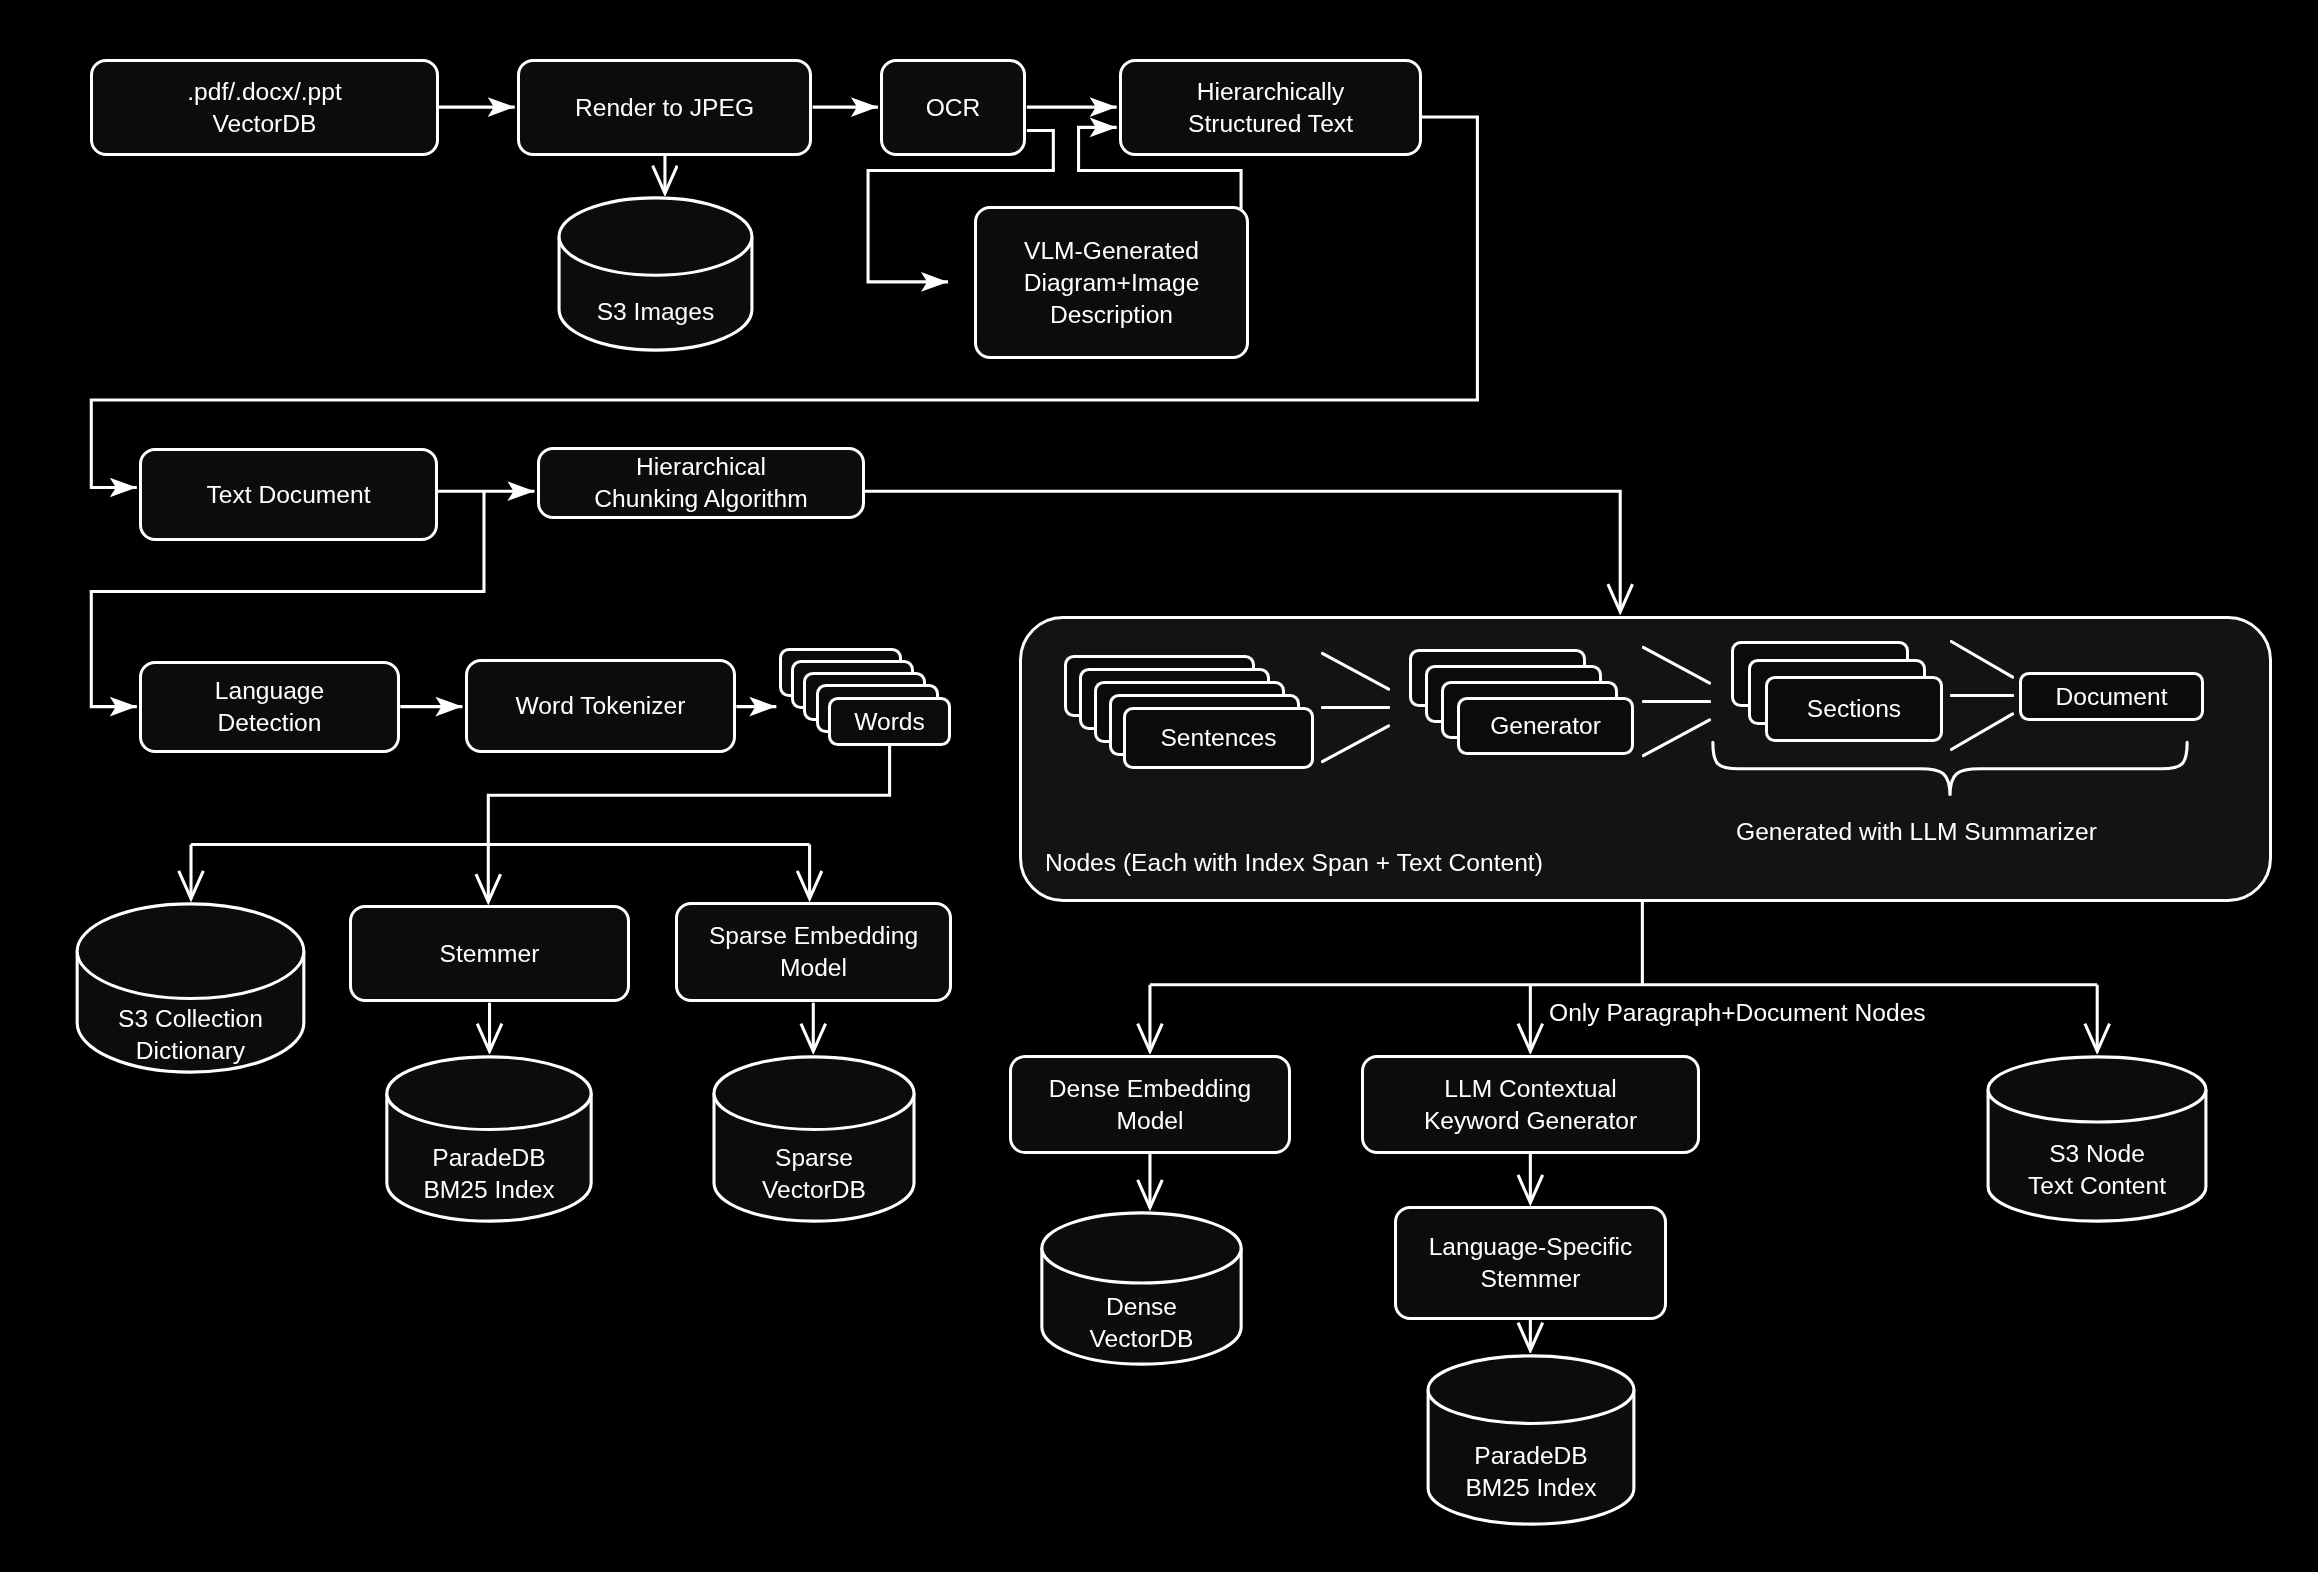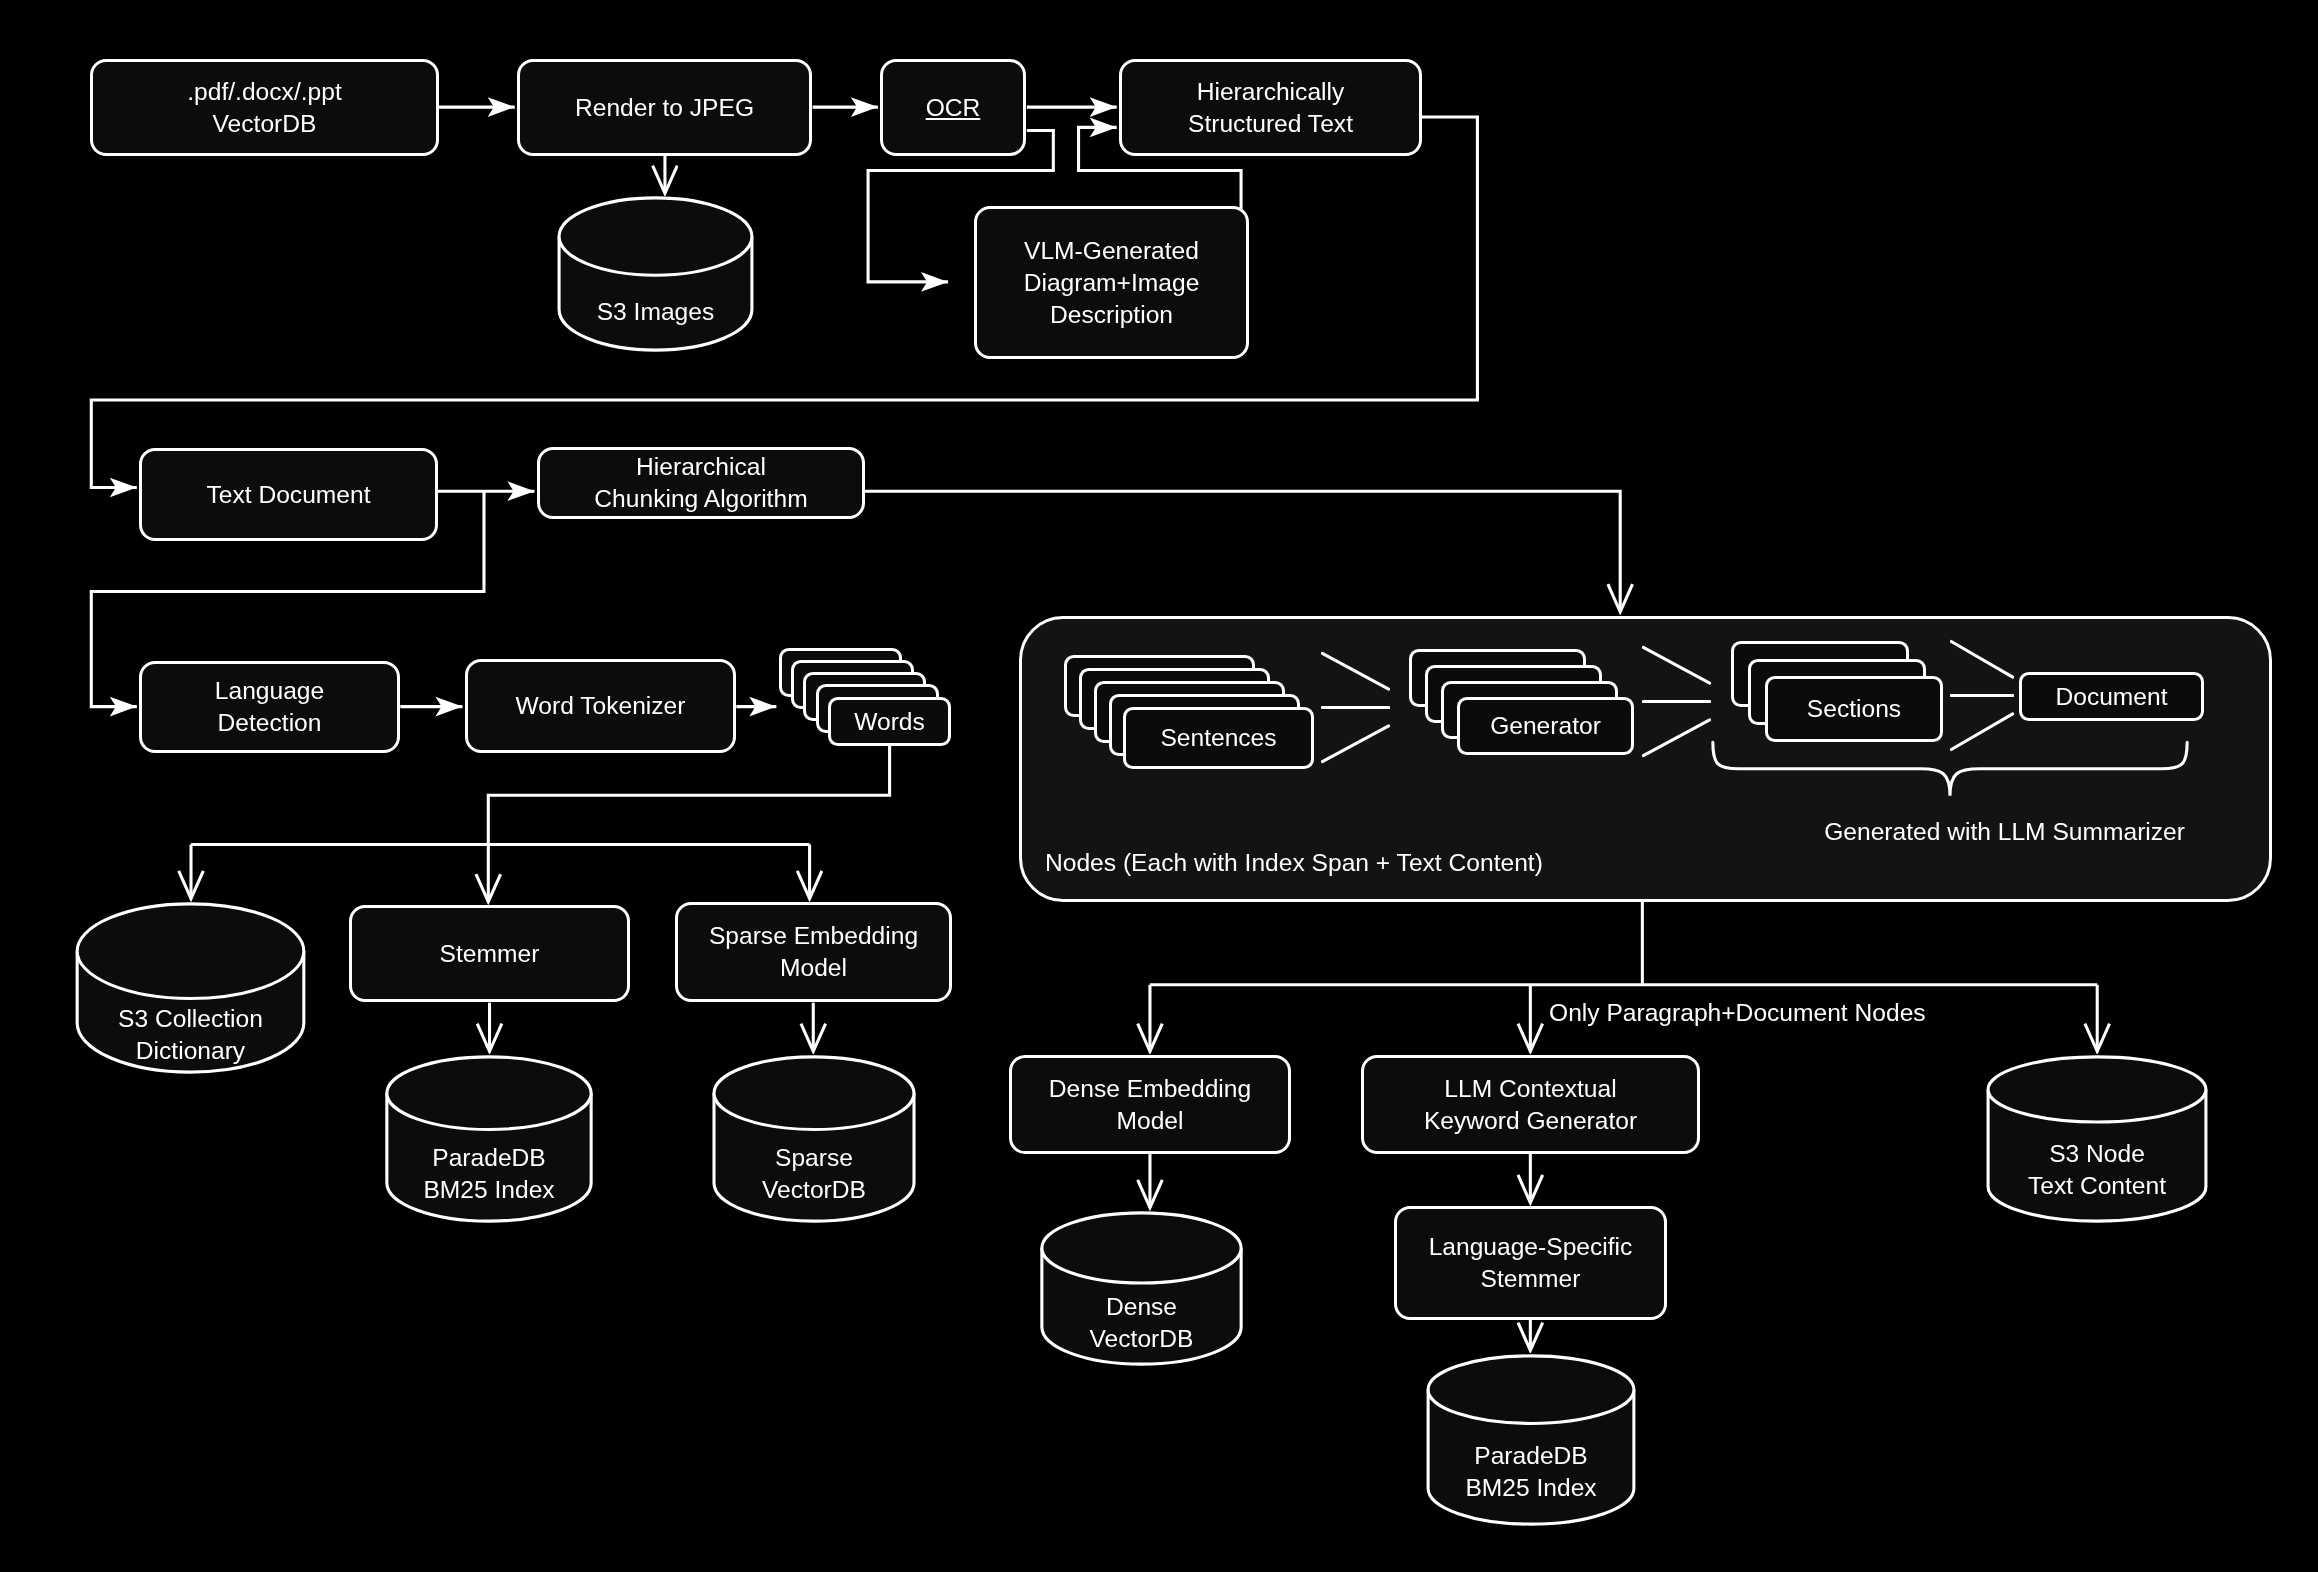--- a/index.html
+++ b/index.html
@@ -108,21 +108,21 @@
     </g>
   </svg>
 
   <div class="box" style="left:90px;top:59px;width:349px;height:97px;">
     <div class="lbl">.pdf/.docx/.ppt
 VectorDB</div>
   </div>
   <div class="box" style="left:517px;top:59px;width:295px;height:97px;">
     <div class="lbl">Render to JPEG</div>
   </div>
-  <div class="box" style="left:880px;top:59px;width:146px;height:97px;text-decoration:underline;">
+  <div class="box" style="left:880px;top:59px;width:146px;height:97px;">
     <div class="lbl">OCR</div>
   </div>
   <div class="box" style="left:1119px;top:59px;width:303px;height:97px;">
     <div class="lbl">Hierarchically
 Structured Text</div>
   </div>
 
   <div class="cyl" style="left:557px;top:196px;width:197px;height:156px;">
     <svg width="197" height="156" viewBox="0 0 320 254">
       <path d="M3,66 L3,185 A157,66 0 0 0 317,185 L317,66" fill="#0c0c0d" stroke="#ffffff" stroke-width="5"></path>
@@ -210,21 +210,21 @@
 
   <div class="card" style="left:2019px;top:672px;width:185px;height:49px;">
     <div class="lbl">Document</div>
   </div>
 
   <svg class="brace" style="left:1711px;top:739px;" width="478" height="62" viewBox="0 0 776 100">
     <path d="M3,5 C3,40 10,48 45,48 L340,48 C375,48 388,55 388,92 C388,55 401,48 436,48 L731,48 C766,48 773,40 773,5" fill="none" stroke="#ffffff" stroke-width="5" stroke-linecap="round"></path>
   </svg>
 
   <div class="note" style="left:1045px;top:847px;text-align:center;">Nodes (Each with Index Span + Text Content)</div>
-  <div class="note" style="left:1736px;top:816px;width:449px;text-align:right;">Generated with LLM Summarizer</div>
+  <div class="note" style="left:1736px;top:816px;width:449px;text-align:left;">Generated with LLM Summarizer</div>
   <div class="note" style="left:1549px;top:997px;">Only Paragraph+Document Nodes</div>
 
   <div class="cyl" style="left:75px;top:902px;width:231px;height:172px;">
     <svg width="231" height="172" viewBox="0 0 375 280">
       <path d="M3,80 L3,197 A184.5,80 0 0 0 372,197 L372,80" fill="#0c0c0d" stroke="#ffffff" stroke-width="5"></path>
       <ellipse cx="187.5" cy="80" rx="184.5" ry="77" fill="#0c0c0d" stroke="#ffffff" stroke-width="5"></ellipse>
     </svg>
     <div class="lbl" style="top:98px;bottom:4.9px;">S3 Collection
 Dictionary</div>
   </div>

